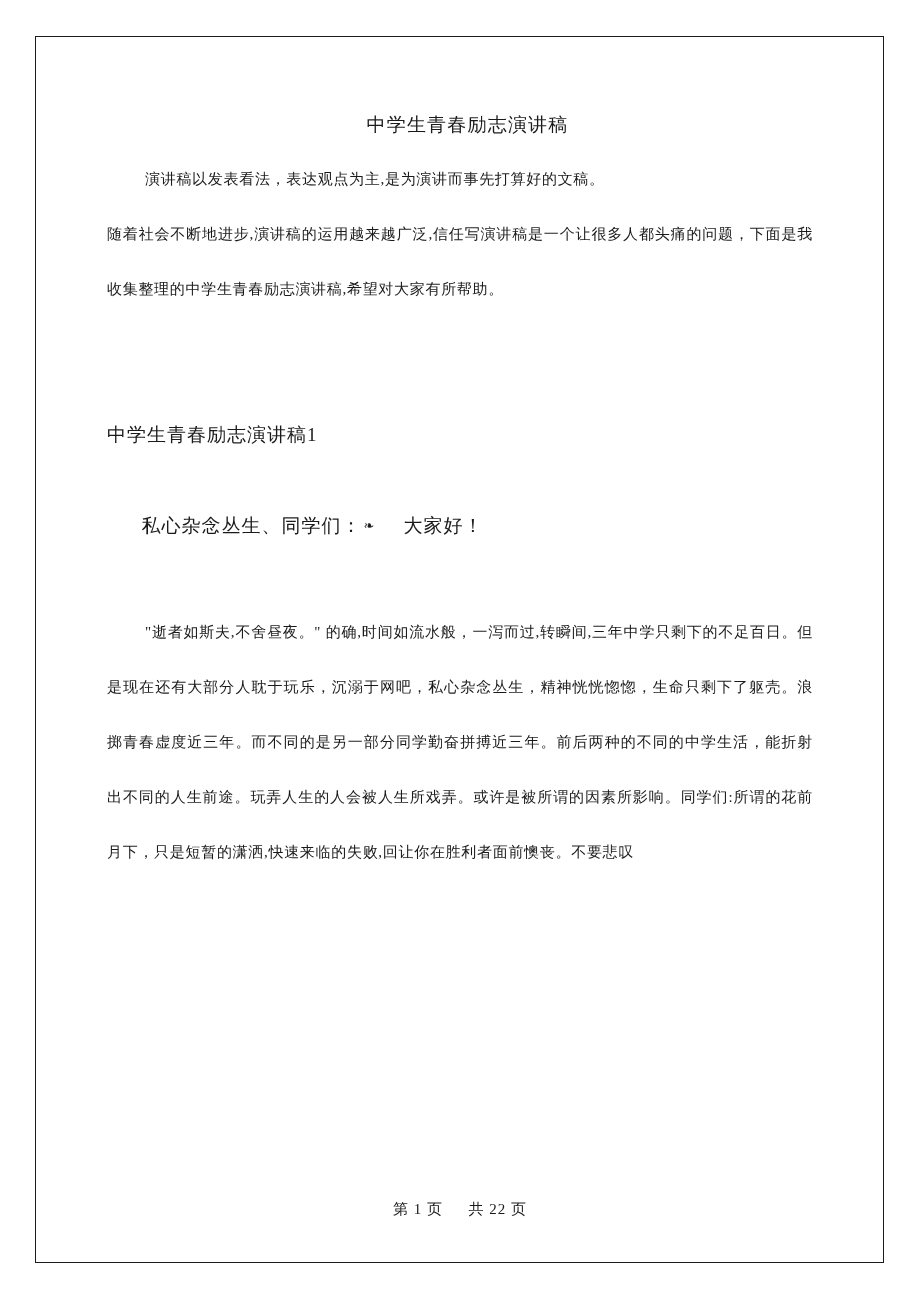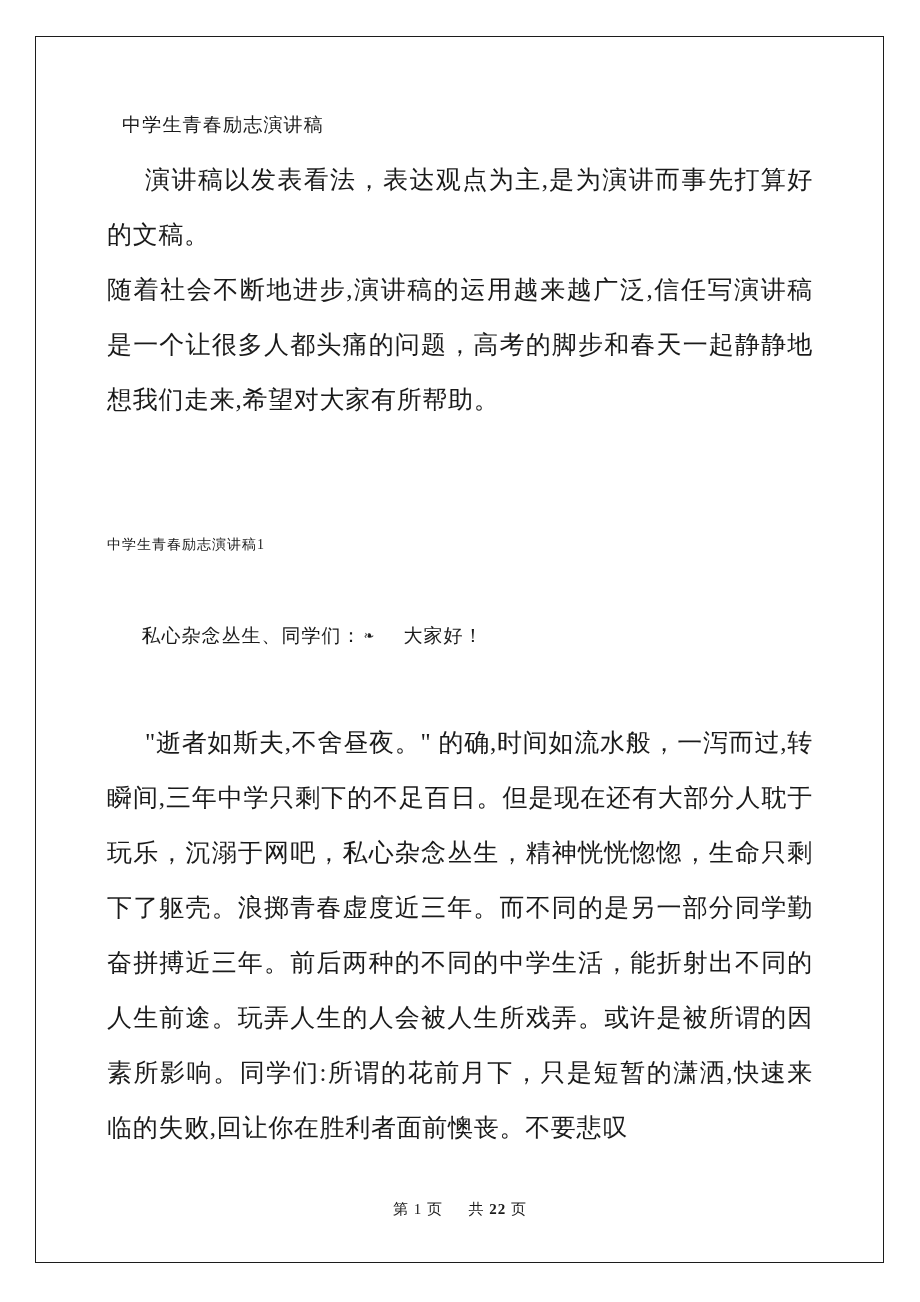--- a/index.html
+++ b/index.html
@@ -43,43 +43,44 @@
     width: 706px;
   }
 
   .doc-title {
     font-size: 19px;
     line-height: 30px;
     letter-spacing: 1.2px;
     margin: 0 0 12px 15px;
     font-weight: normal;
     white-space: pre-wrap;
+    text-align: center;
   }
 
   .para {
     margin: 0;
-    font-size: 25px;
+    font-size: 15px;
     line-height: 55px;
     letter-spacing: 0.7px;
     text-align: justify;
     text-justify: inter-ideograph;
     white-space: pre-wrap;
     word-break: break-all;
   }
 
   .para.indent {
     text-indent: 38px;
   }
 
   .spacer-lg { height: 96px; }
   .spacer-sm { height: 10px; }
 
   .section-heading {
     margin: 0;
-    font-size: 14px;
+    font-size: 19px;
     line-height: 44px;
     letter-spacing: 1.0px;
     font-weight: normal;
     white-space: pre-wrap;
   }
 
   .salutation {
     margin: 0;
     font-size: 19px;
     line-height: 46px;
@@ -99,39 +100,39 @@
     position: absolute;
     left: 0;
     top: 1200px;
     width: 920px;
     text-align: center;
     font-size: 15px;
     letter-spacing: 1px;
     color: #1a1a1a;
   }
   #footer .num-total {
-    font-weight: bold;
+    font-weight: normal;
     margin-top: 16px;
   }
   #footer .sep { display: inline-block; width: 16px; }
 </style>
 </head>
 <body>
 
 <div id="page">
 
   <div id="page-frame"></div>
 
   <div id="content">
 
     <h1 class="doc-title">中学生青春励志演讲稿</h1>
 
     <p class="para indent">演讲稿以发表看法，表达观点为主,是为演讲而事先打算好的文稿。</p>
 
-    <p class="para">随着社会不断地进步,演讲稿的运用越来越广泛,信任写演讲稿是一个让很多人都头痛的问题，高考的脚步和春天一起静静地想我们走来,希望对大家有所帮助。</p>
+    <p class="para">随着社会不断地进步,演讲稿的运用越来越广泛,信任写演讲稿是一个让很多人都头痛的问题，下面是我收集整理的中学生青春励志演讲稿,希望对大家有所帮助。</p>
 
     <div class="spacer-lg"></div>
 
     <h2 class="section-heading">中学生青春励志演讲稿1</h2>
 
     <p class="salutation">
       <span>私心杂念丛生、同学们：</span><span class="ornament">❧</span><span class="gap-wide"></span><span>大家好！</span>
     </p>
 
     <div class="spacer-sm"></div>

